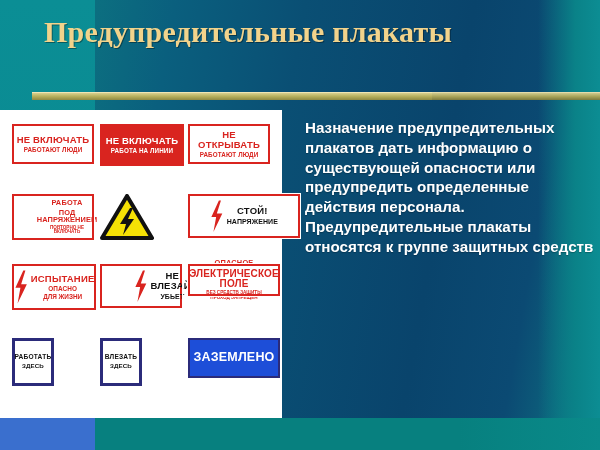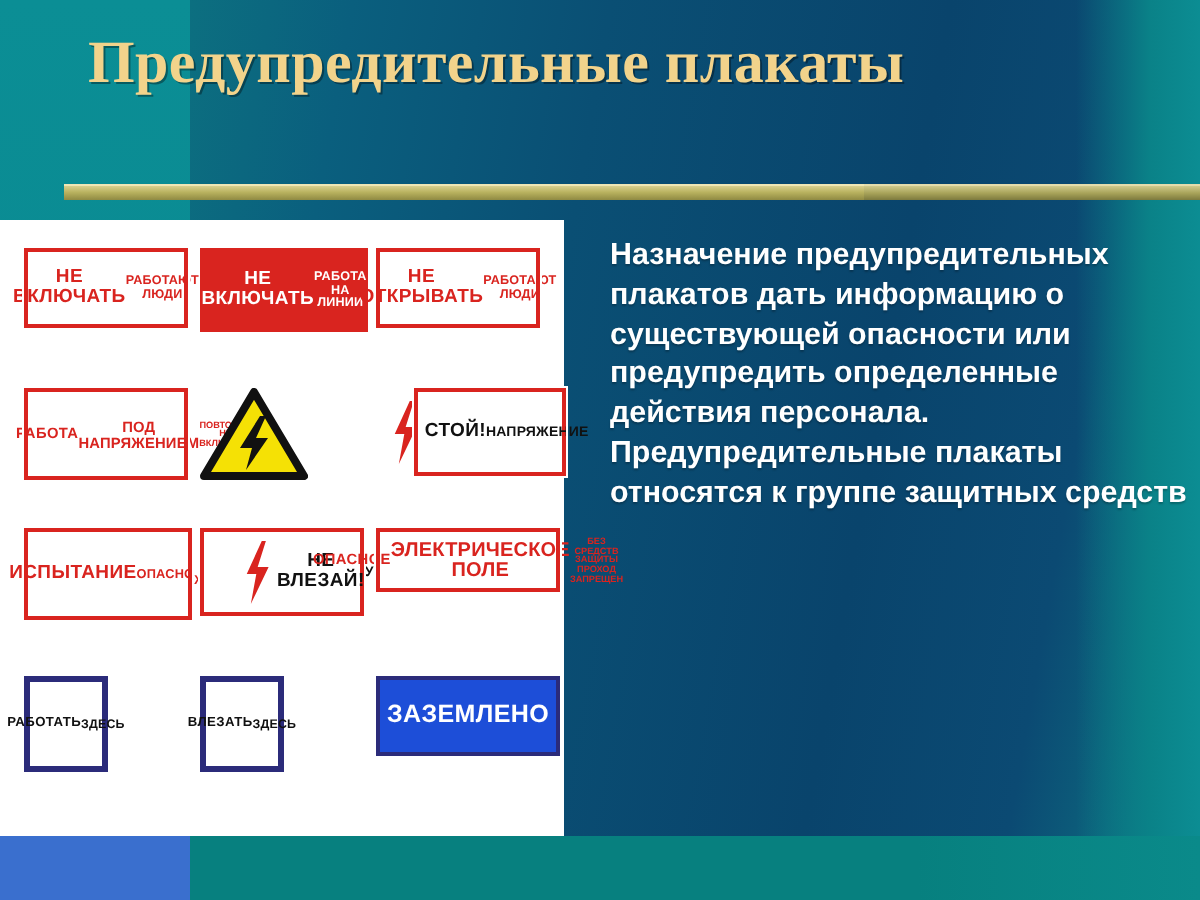--- a/index.html
+++ b/index.html
@@ -91,21 +91,21 @@
   }
   .l1{font-size:9.5px;letter-spacing:.2px;}
   .l2{font-size:6.3px;letter-spacing:.1px;margin-top:2px;}
   .l3{font-size:4.6px;letter-spacing:0;margin-top:1.5px;}
   .red-t{color:#d9241f;}
   .white-t{color:#ffffff;}
   .black-t{color:#111111;}
   
   .bolt{flex:0 0 auto;}
   .sign-row{display:flex;align-items:center;justify-content:center;gap:3px;width:100%;}
-  .sign-txtcol{display:flex;align-items:center;}
+  .sign-txtcol{display:flex;flex-direction:column;align-items:center;}
   
   .tri-sign{
     width:54px;height:46px;position:relative;display:flex;align-items:center;justify-content:center;
   }
   
   .bottom-blue{
     position:absolute;left:0;top:418px;width:95px;height:32px;
     background:#3a6fce;
   }
   .bottom-teal{
@@ -169,21 +169,21 @@
           </div>
           <div class="cell" style="position: absolute; left: 100px;">
             <div class="tri-sign" style="width: 54px; height: 46px;">
               <svg width="54" height="46" viewBox="0 0 54 46" xmlns="http://www.w3.org/2000/svg">
                 <polygon points="27,2 52,44 2,44" fill="#f5e105" stroke="#111111" stroke-width="4" stroke-linejoin="round"></polygon>
                 <path d="M30 14 L20 30 L26 30 L23 41 L34 25 L28 25 L33 14 Z" fill="#111111"></path>
               </svg>
             </div>
           </div>
           <div class="cell" style="position: absolute; left: 188px;">
-            <div class="sign red-out" style="width: 76px; height: 44px; margin-left: 19px;">
+            <div class="sign red-out" style="width: 112px; height: 44px;">
               <div class="sign-row">
                 <span style="display: flex;">
                   <svg class="bolt" width="13.6752" height="32.56" viewBox="0 0 20 46" xmlns="http://www.w3.org/2000/svg">
                     <path d="M13 0 L2 24 L9 24 L5 46 L18 19 L10 19 L16 0 Z" fill="#d9241f"></path>
                   </svg>
                 </span>
                 <div class="sign-txtcol">
                   <div class="l1 black-t">СТОЙ!</div>
                   <div class="l2 black-t" style="font-size: 7px;">НАПРЯЖЕНИЕ</div>
                 </div>

